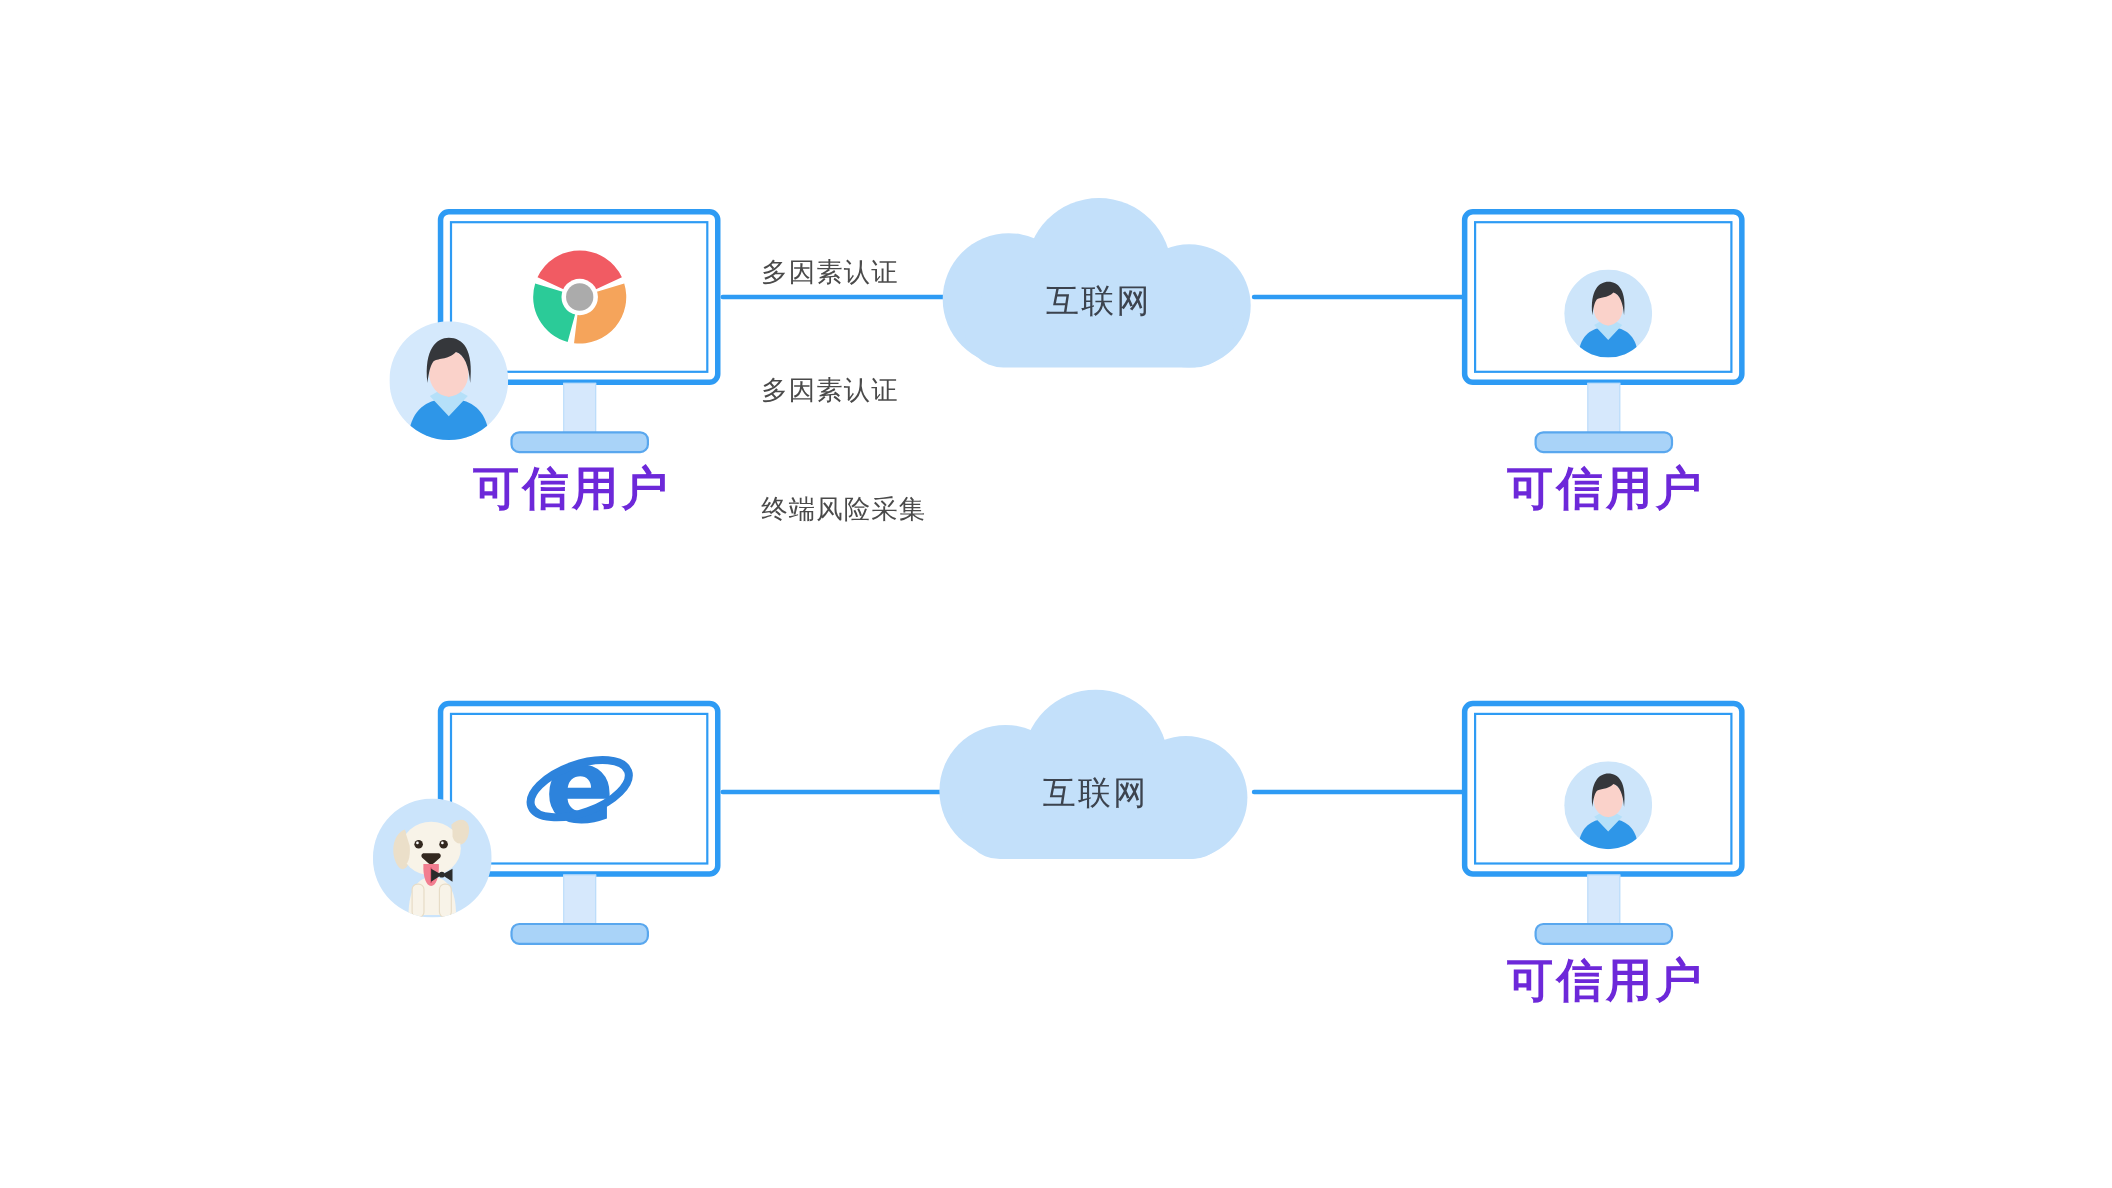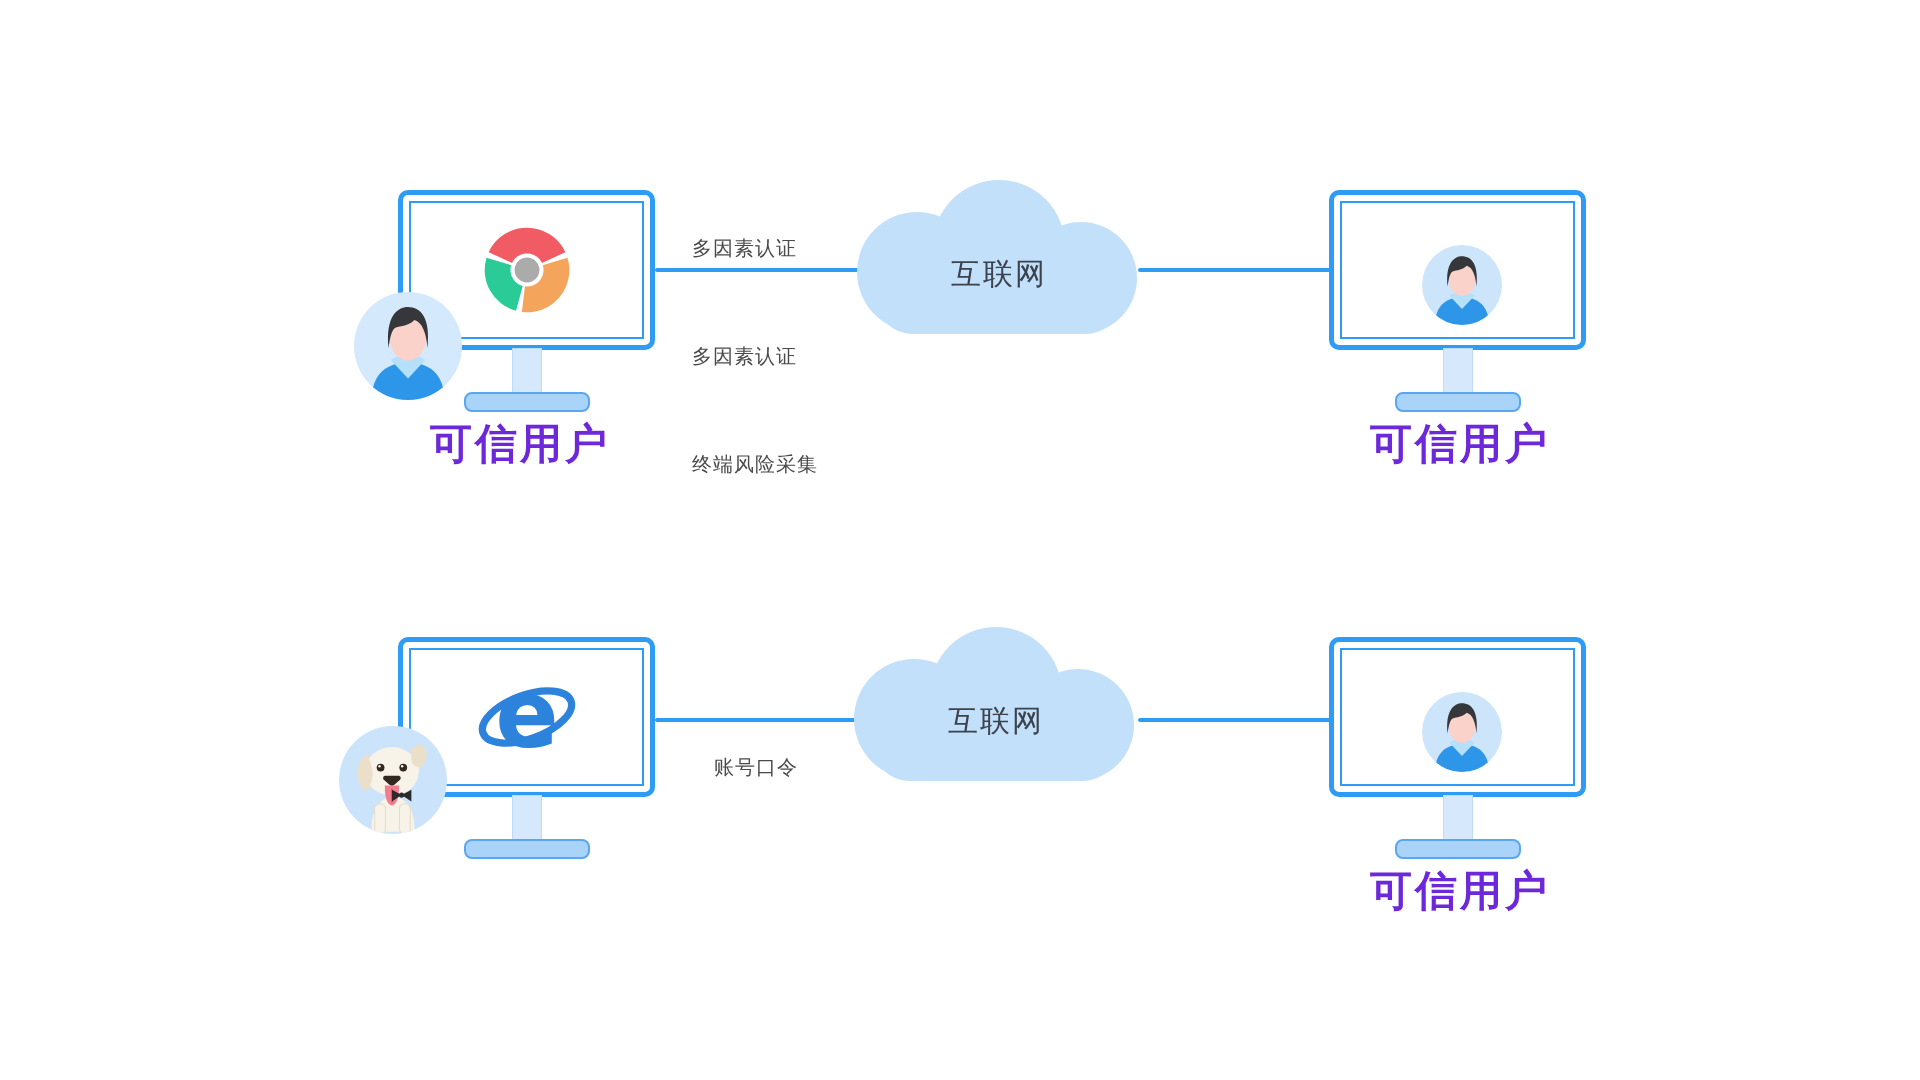--- a/index.html
+++ b/index.html
@@ -10,21 +10,21 @@
   .row2{top:637px;}
 
   
   .link-line{position:absolute;height:4px;background:#2E9BF4;border-radius:2px;}
   .row .line-left{left:655px;top:78px;width:205px;}
   .row .line-right{left:1138px;top:78px;width:194px;}
   .row2 .line-left{top:81px;}
   .row2 .line-right{top:81px;}
 
   
-  .annotation{position:absolute;color:#4A4A4A;font-size:20px;line-height:36px;letter-spacing:1px;white-space:pre;}
+  .annotation{position:absolute;color:#4A4A4A;font-size:24px;line-height:36px;letter-spacing:1px;white-space:pre;}
   .row1 .annotation{left:692px;top:-32px;}
   .row2 .annotation{left:714px;top:40px;}
 
   
   .cloud{position:absolute;width:292px;height:162px;top:-14px;}
   .row1 .cloud{left:853px;}
   .row2 .cloud{left:850px;}
   .cloud svg{position:absolute;inset:0;}
   .cloud-label{position:absolute;left:0;top:78px;width:100%;text-align:center;
     color:#3C434E;font-size:30px;letter-spacing:2px;}
@@ -139,23 +139,20 @@
     </div>
 
     <div class="user-label label-right">可信用户</div>
   </div>
 
   <div class="row row2">
 
     <div class="link-line line-left"></div>
     <div class="link-line line-right"></div>
 
-    <div class="annotation">
-      <div>账号口令</div>
-    </div>
 
     <div class="cloud">
       <svg viewBox="0 0 292 162">
         <g fill="#C3E0FA">
           <circle cx="64" cy="96" r="60"></circle>
           <circle cx="146" cy="70" r="66"></circle>
           <circle cx="228" cy="102" r="56"></circle>
           <rect x="24" y="88" width="244" height="70" rx="35"></rect>
         </g>
       </svg>

